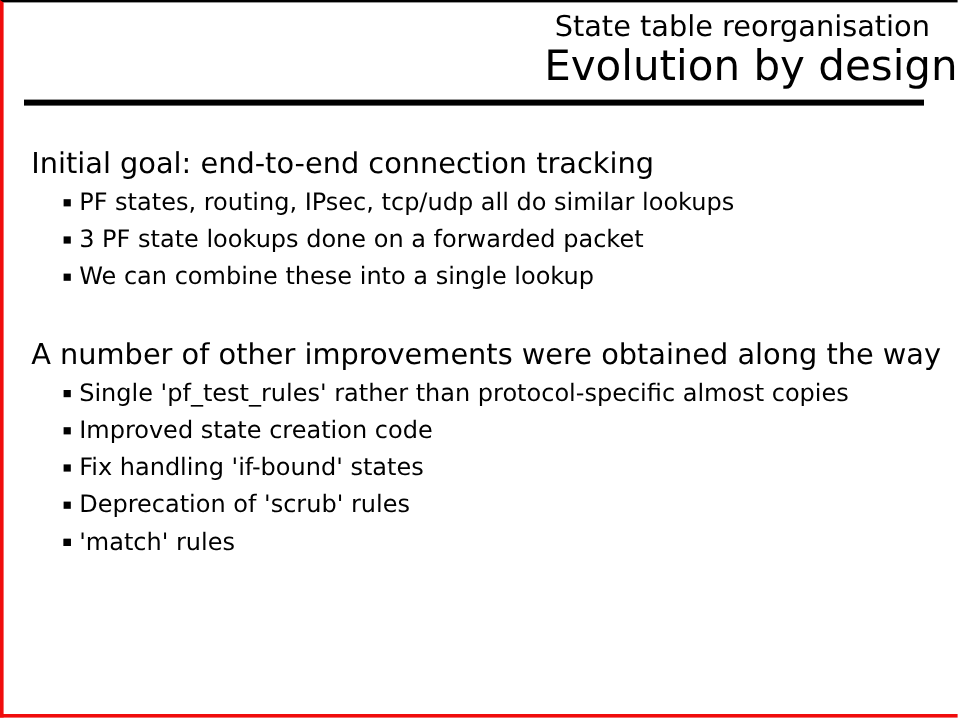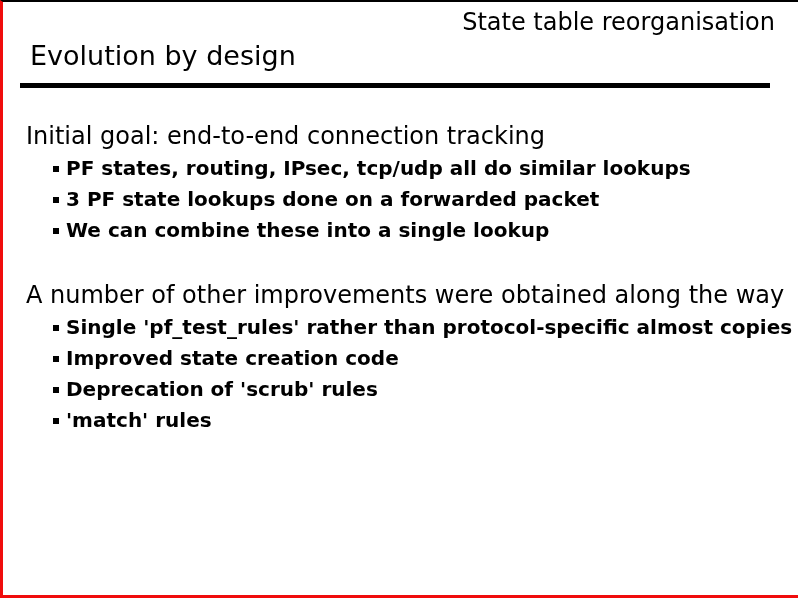--- a/index.html
+++ b/index.html
@@ -17,24 +17,25 @@
   }
   .slide-header {
     margin: 7px 23px 0 0;
     text-align: right;
     font-size: 24px;
     line-height: 26px;
     white-space: nowrap;
   }
   .slide-title {
     margin: 6px 0 12px 27px;
-    font-size: 27px;
+    font-size: 35px;
     line-height: 30px;
     font-weight: normal;
     white-space: nowrap;
+    text-align: right;
   }
   .title-rule {
     margin: 3px 28px 0 17px;
     height: 5px;
     background: #000000;
   }
   .content {
     margin: 32px 0 0 23px;
   }
   .lead {
@@ -47,21 +48,20 @@
     margin: 1px 0 0 0;
     padding: 0;
     list-style: none;
   }
   ul.bullets li {
     position: relative;
     padding-left: 40px;
     font-size: 20px;
     line-height: 31px;
     white-space: nowrap;
-    font-weight: bold;
   }
   .bullet-marker {
     position: absolute;
     left: 27px;
     top: 13px;
     width: 6px;
     height: 6px;
     background: #000000;
   }
   .section-2 {
@@ -103,20 +103,21 @@
       <li>
         <span class="bullet-marker"></span>
         <span>Single 'pf_test_rules' rather than protocol-specific almost copies</span>
       </li>
       <li>
         <span class="bullet-marker"></span>
         <span>Improved state creation code</span>
       </li>
       <li>
         <span class="bullet-marker"></span>
+        <span>Fix handling 'if-bound' states</span>
       </li>
       <li>
         <span class="bullet-marker"></span>
         <span>Deprecation of 'scrub' rules</span>
       </li>
       <li>
         <span class="bullet-marker"></span>
       </li>
       <li>
         <span class="bullet-marker"></span>

